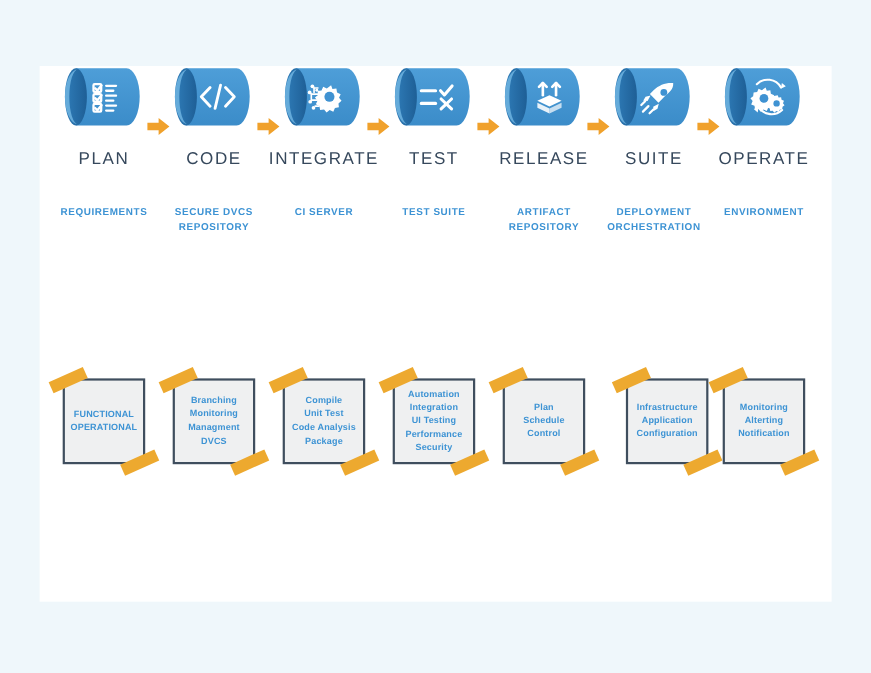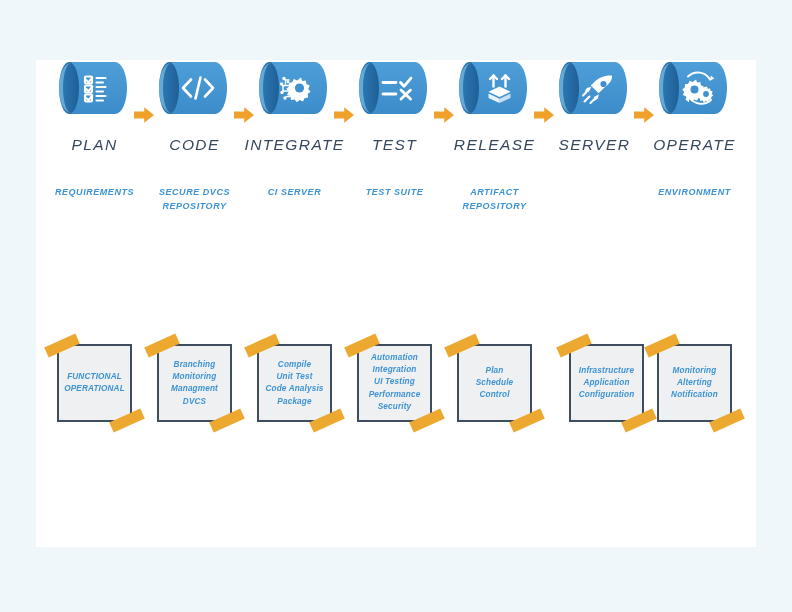--- a/index.html
+++ b/index.html
@@ -2,21 +2,21 @@
 <html><head>
 <meta charset="utf-8">
 <style>
   html,body{margin:0;padding:0;}
   body{
     width:792px;height:612px;
     background:#eff7fb;
     font-family:"Liberation Sans", sans-serif;
     overflow:hidden;
   }
-  #stage{position:relative;width:792px;height:540px;font-style:italic;}
+  #stage{position:relative;width:792px;height:540px;}
 
   .panel{
     position:absolute;left:36px;top:60px;width:720px;height:487px;
     background:#ffffff;
   }
 
   
   .pipeline{
     position:absolute;left:0;top:0;width:720px;height:180px;
   }
@@ -304,21 +304,25 @@
                 <path d="M43.9 34.3l-1.2 4.5-3.5 2.2-.4-4z"></path>
               </g>
               <circle cx="48.5" cy="24" r="3.1" fill="#3f92d2"></circle>
               <g fill="none" stroke="#ffffff" stroke-width="2" stroke-linecap="round">
                 <path d="M34.5 36.5l-5 5"></path>
                 <path d="M39 39.5l-3.5 3.5"></path>
                 <path d="M31.5 32l-3.5 3.5"></path>
               </g>
             </svg>
           </div>
-          <div class="stage-title">SERVER</div>
+          <div class="stage-title">SUITE</div>
+          <div class="stage-sub">
+            <div>DEPLOYMENT</div>
+            <div>ORCHESTRATION</div>
+          </div>
         </div>
         <div class="arrow" style="left: 597px;">
           <svg viewBox="0 0 22 22" xmlns="http://www.w3.org/2000/svg">
             <path d="M1 7.6h10.2V3.2L21 11l-9.8 7.8v-4.4H1z" fill="#f0a12c"></path>
           </svg>
         </div>
         <div class="stage" style="left: 607px;">
           <div class="cyl-wrap">
             <svg class="cyl-svg" viewBox="0 0 80 56" xmlns="http://www.w3.org/2000/svg">
               <defs>

